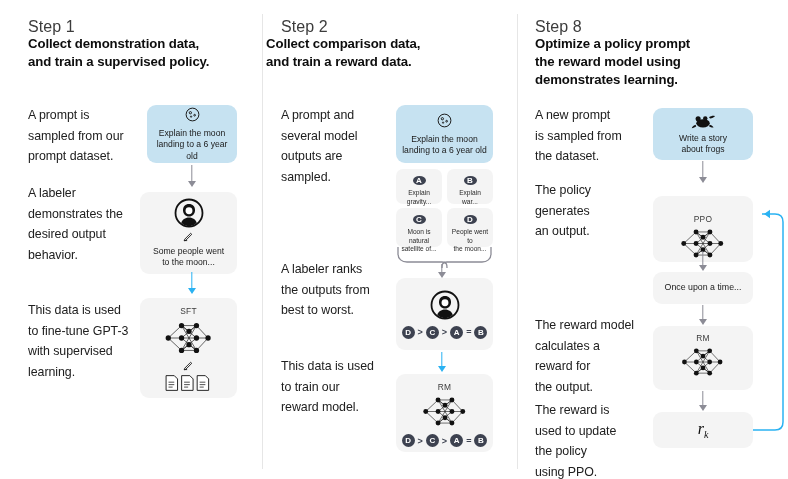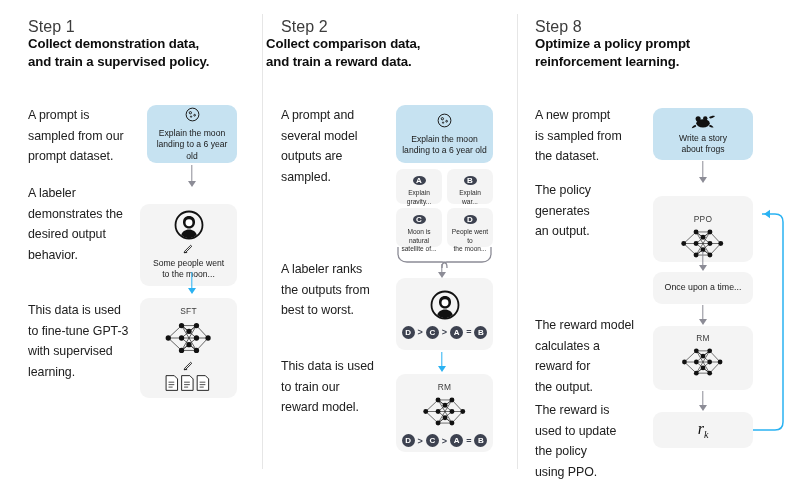--- a/index.html
+++ b/index.html
@@ -125,21 +125,21 @@
       </span>
       <div class="box-cap" style="margin-top:5px; white-space:pre-line;">Explain the moon
 landing to a 6 year old</div>
     </div>
 
     <div class="arrow" style="left:183px; top:165px; width:18px; height:22px;">
       <div class="shaft" style="height:16px;"></div>
         <div class="head"></div>
     </div>
 
-    <div class="box" style="left:140px; top:204px; width:97px; height:82px;justify-content:center;">
+    <div class="box" style="left:140px; top:192px; width:97px; height:82px;justify-content:center;">
       <span>
         <svg width="30" height="30" viewBox="0 0 40 40">
           <circle cx="20" cy="20" r="18" fill="none" stroke="#111" stroke-width="2.4"></circle>
           <path d="M20 8c-5 0-8 3.2-8 8.2 0 4.6 3.4 8.4 8 8.4s8-3.8 8-8.4C28 11.2 25 8 20 8z" fill="#111"></path>
           <circle cx="20" cy="17" r="4.6" fill="#fff"></circle>
           <path d="M20 26c-5.2 0-9.2 3-10.3 7.2A18 18 0 0020 38a18 18 0 0010.3-4.8C29.2 29 25.2 26 20 26z" fill="#111"></path>
         </svg>
       </span>
       <span style="margin-top:2px;">
         <svg width="13" height="13" viewBox="0 0 24 24" fill="none" stroke="#111" stroke-width="1.6">
@@ -320,21 +320,22 @@
         <div class="badge">B</div>
       </div>
     </div>
   </div>
 
   <div class="col col3">
 
     <div class="step-label" style="left:17px; top:18px;">Step 8</div>
     <div class="step-title" style="left:17px; top:35px; width:240px;">
       <div>Optimize a policy prompt</div>
-      <div>reinforcement learning.</div>
+      <div>the reward model using</div>
+      <div>demonstrates learning.</div>
     </div>
 
     <div class="body-text" style="left:17px; top:105px; width:115px; white-space:pre-line;">A new prompt
 is sampled from
 the dataset.</div>
     <div class="body-text" style="left:17px; top:180px; width:110px; white-space:pre-line;">The policy
 generates
 an output.</div>
     <div class="body-text" style="left:17px; top:315px; width:125px; white-space:pre-line;">The reward model
 calculates a

